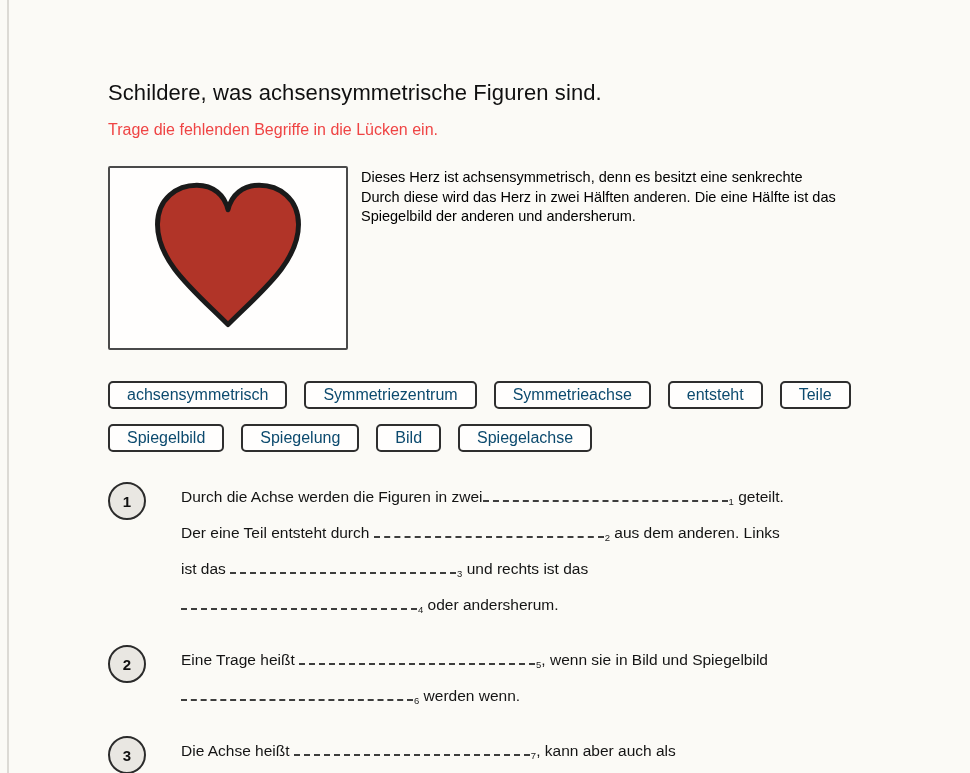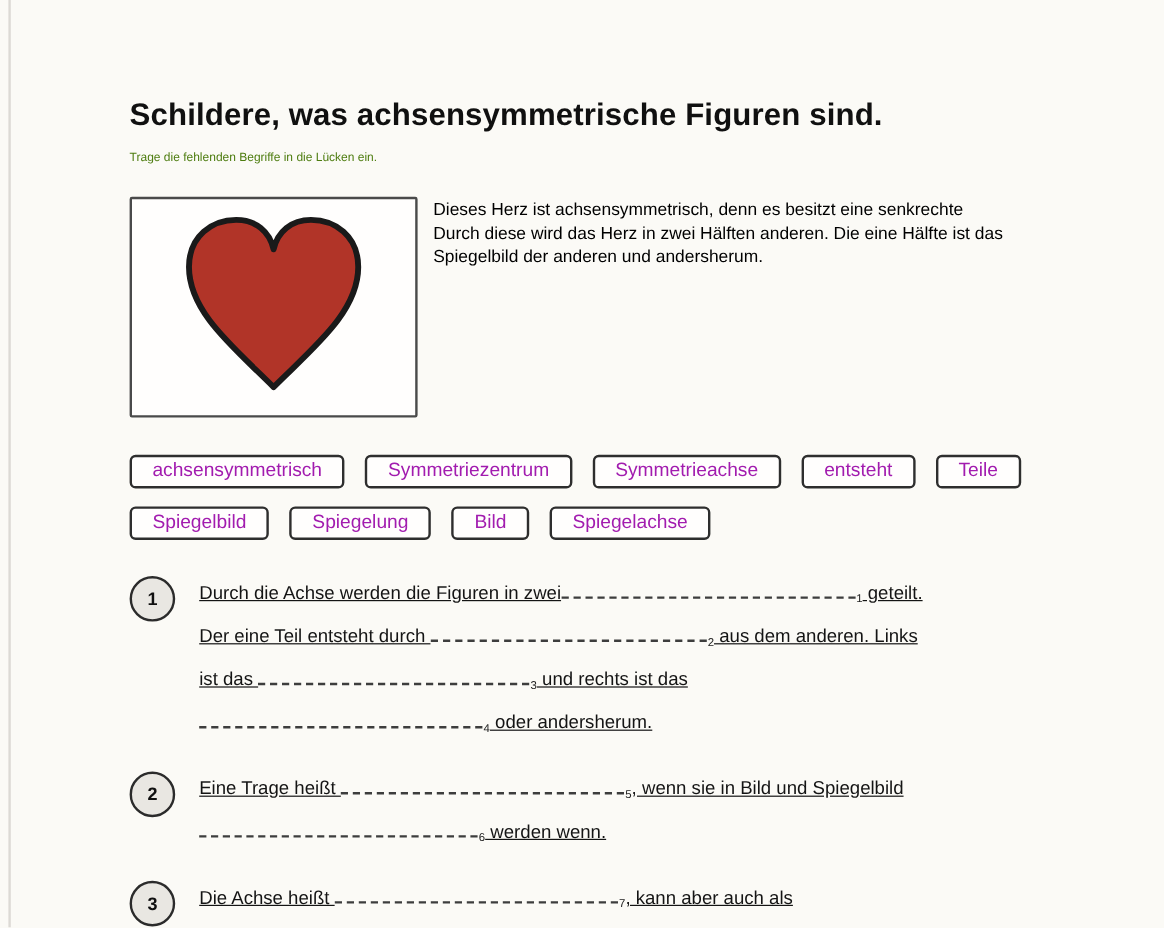--- a/index.html
+++ b/index.html
@@ -11,58 +11,58 @@
     overflow: hidden;
     position: relative;
   }
   .edge-line {
     position: absolute; left: 7px; top: 0; bottom: 0; width: 2px;
     background: #dcdad5;
   }
   .content { padding: 80px 0 0 108px; }
 
   h1.title {
-    font-size: 26px; font-weight: bold; color: #101010;
+    font-size: 22px; font-weight: normal; color: #101010;
     margin: 0 12px 15px 0; letter-spacing: 0.1px;
   }
-  .subtitle { font-size: 10px; color: #4d7c0f; margin: 0 0 27px 0; }
+  .subtitle { font-size: 16px; color: #ef4444; margin: 0 0 27px 0; }
 
   .hero { display: flex; align-items: flex-start; }
   .heart-box {
     width: 236px; height: 180px; background: #fffefd;
     border: 2px solid #4a4a4a; border-radius: 2px;
     display: flex; align-items: center; justify-content: center;
     flex: none;
   }
   .heart-box svg { display: block; margin-top: 2px; }
   .hero-text {
     margin-left: 13px; padding-top: 2px;
     font-size: 14.5px; line-height: 19.5px; color: #000000;
     width: 600px;
   }
 
   .word-bank { margin-top: 31px; }
   .chip-row { display: flex; gap: 17px; margin-bottom: 15px; }
   .chip {
     display: inline-flex; align-items: center;
     background: #fffefd; border: 2px solid #2e2e2e; border-radius: 5px;
-    padding: 3px 17px; font-size: 16px; color: #a21caf;
+    padding: 3px 17px; font-size: 16px; color: #0c4a6e;
     cursor: pointer; white-space: nowrap;
   }
 
   .exercises { margin-top: 29px; }
   .exercise { display: flex; align-items: flex-start; margin-bottom: 19px; }
   .num-badge {
     flex: none; width: 34px; height: 34px; border-radius: 50%;
     background: #e9e7e2; border: 2px solid #2b2b2b;
     display: flex; align-items: center; justify-content: center;
     font-size: 15px; font-weight: bold; color: #111;
     margin-top: 1px;
   }
-  .ex-body { margin-left: 20px; font-size: 15.5px; color: #141414; text-decoration: underline; }
+  .ex-body { margin-left: 35px; font-size: 15.5px; color: #141414; }
   .ex-line { line-height: 31px; white-space: nowrap; }
   .blank {
     display: inline-block; height: 17px; vertical-align: baseline;
     border-bottom: 2px dashed #3d3d3d;
   }
   .blank-num {
     font-size: 9.5px; color: #222; vertical-align: -3px;
     display: inline-block; margin-left: 1px;
   }
 </style>

